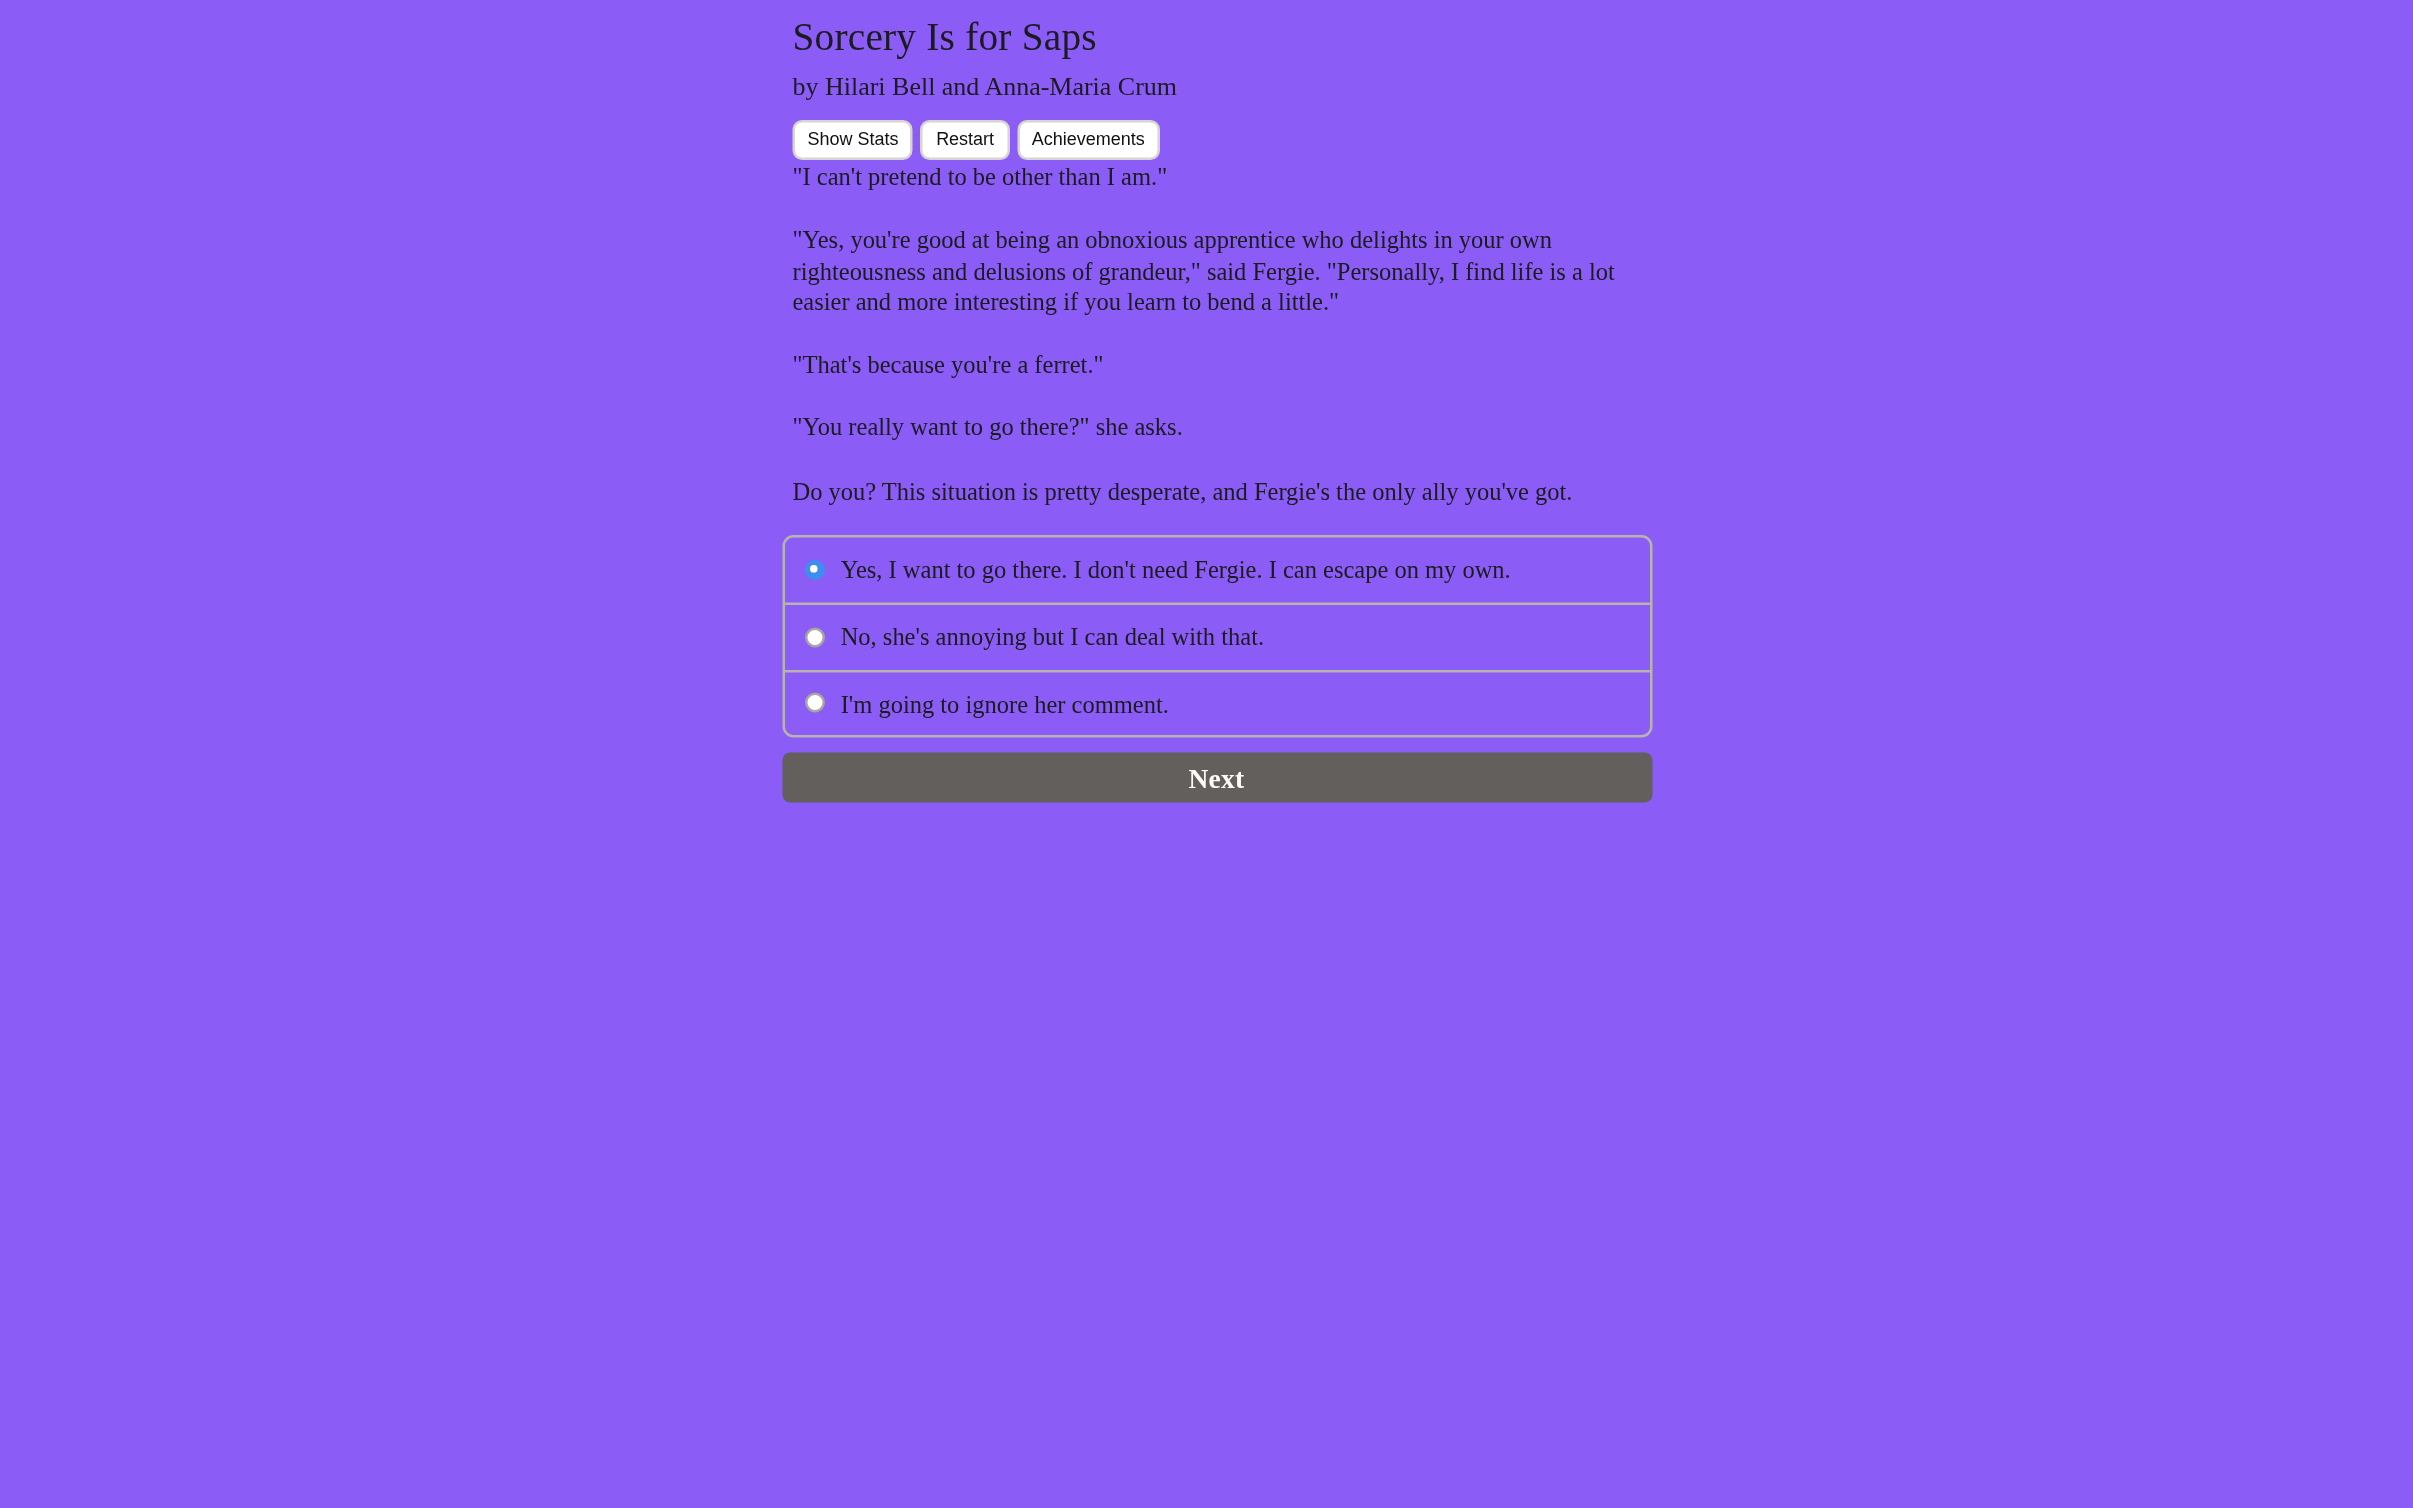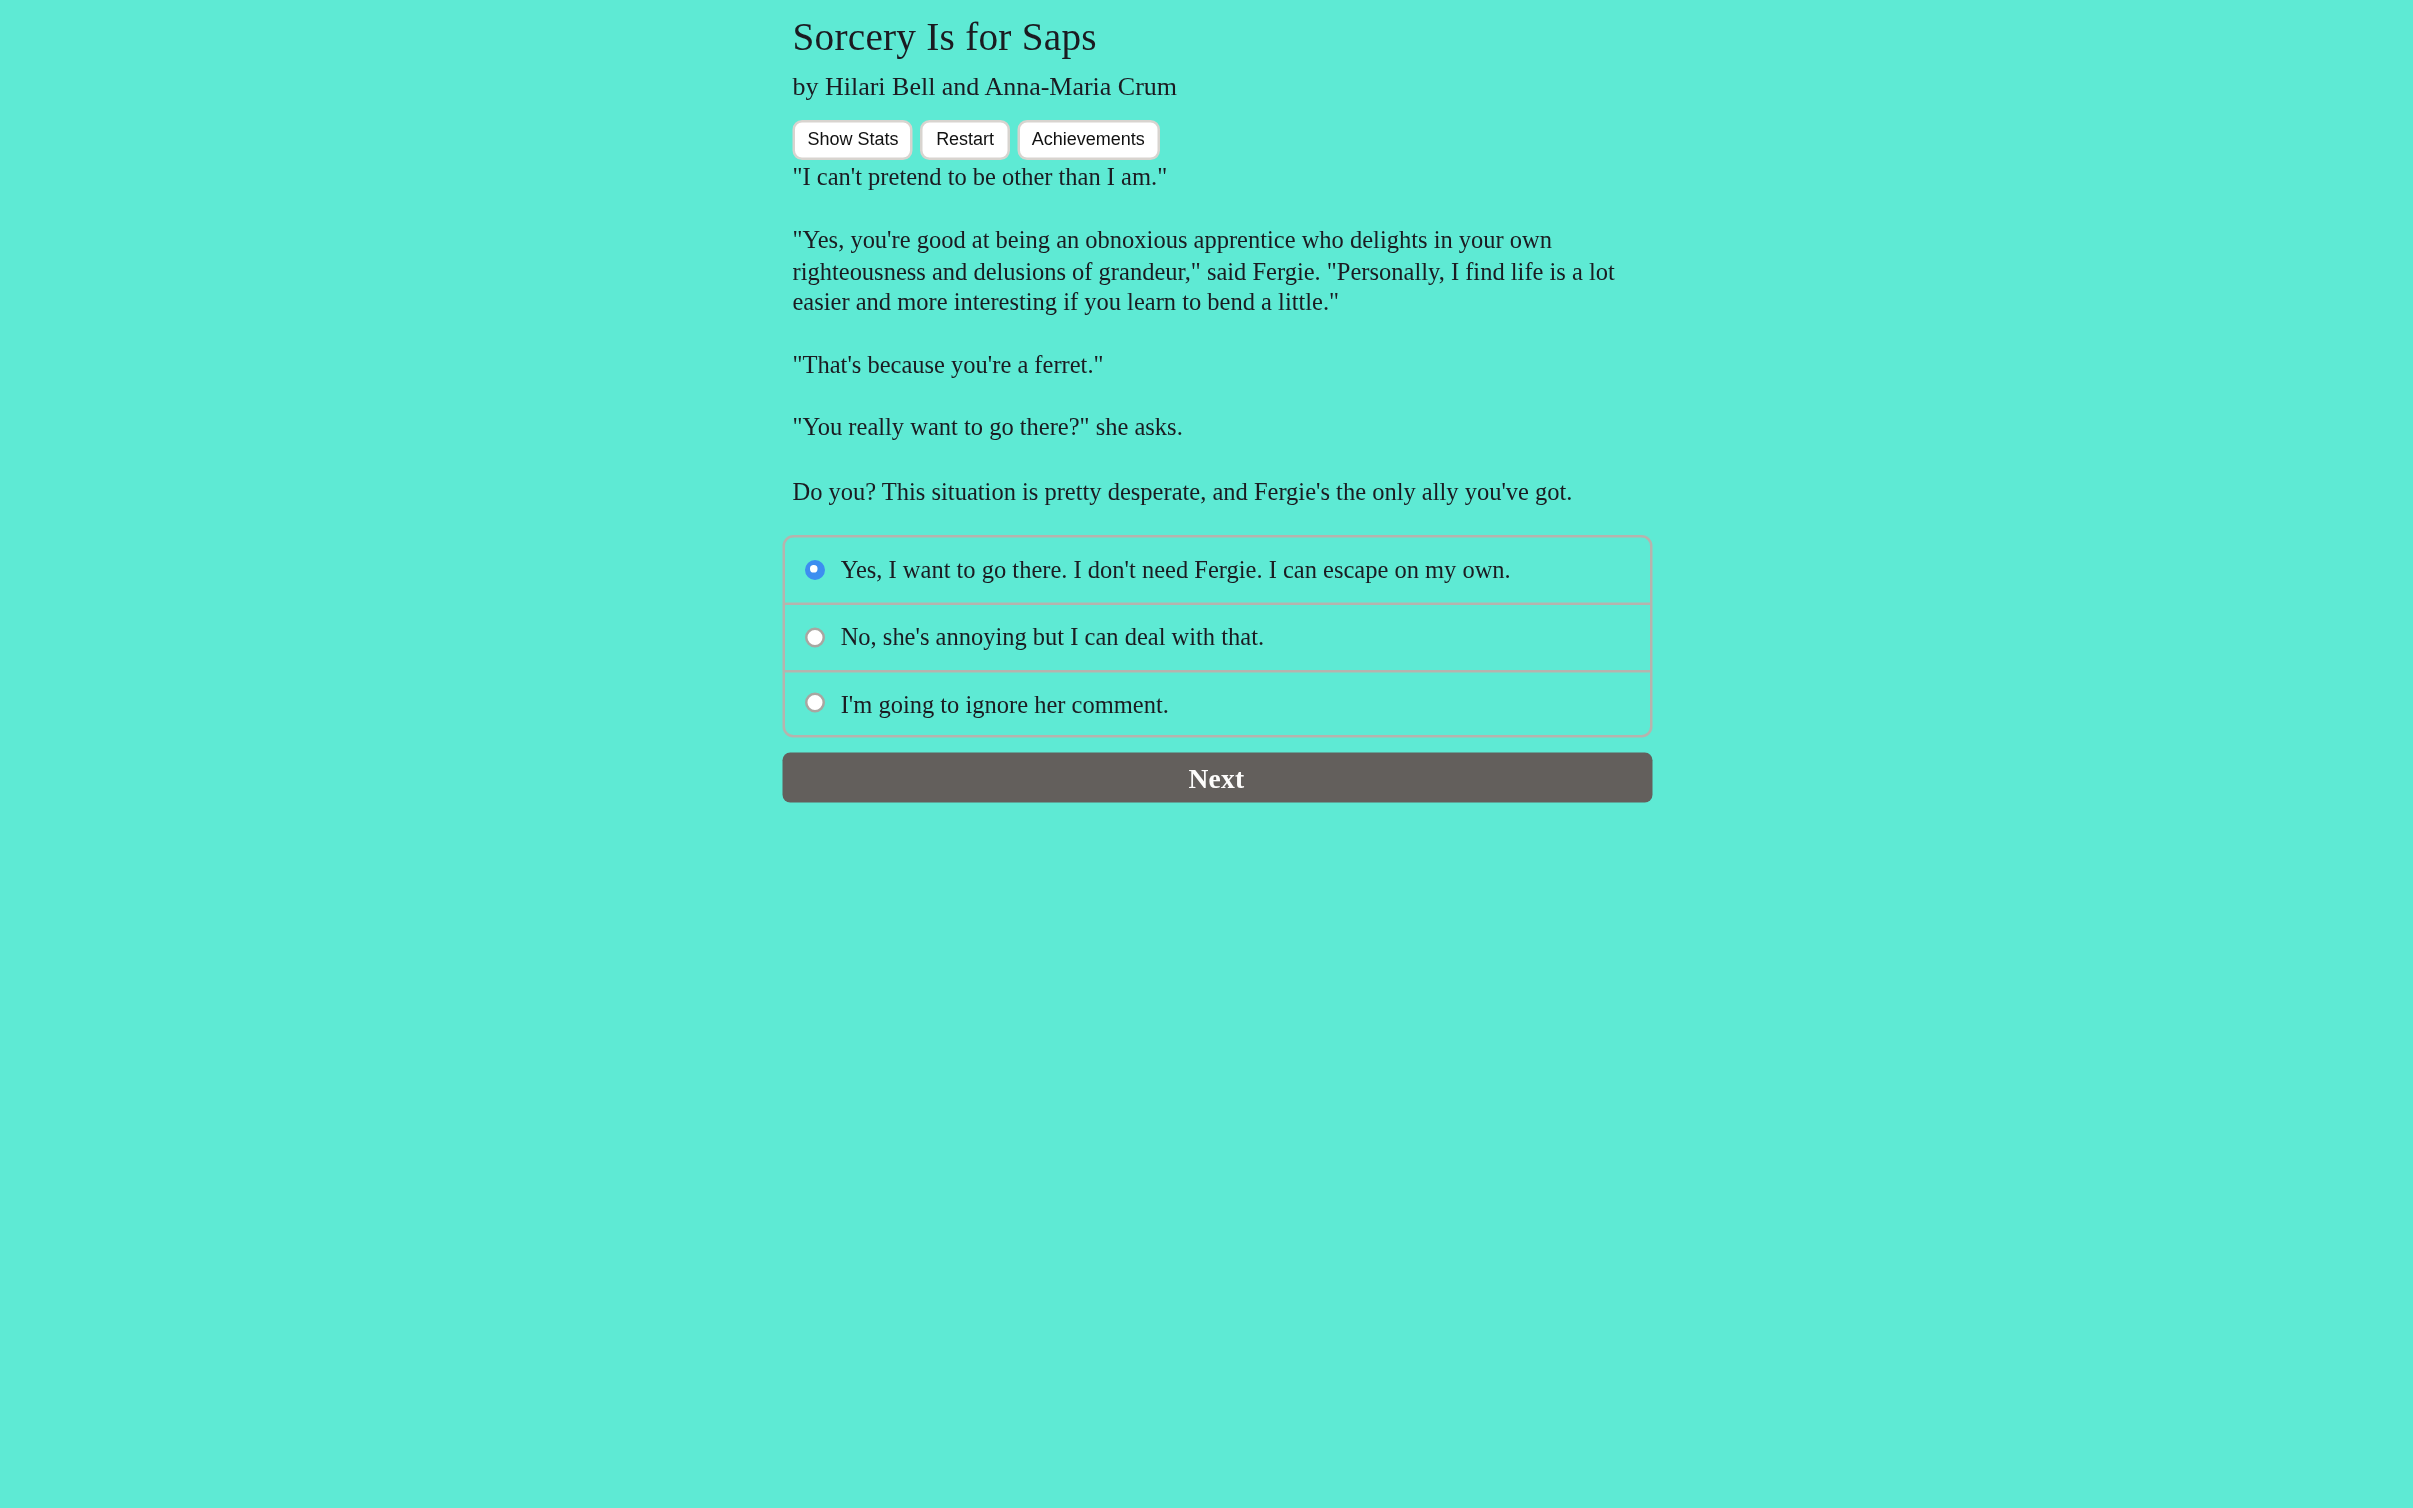--- a/index.html
+++ b/index.html
@@ -11,21 +11,21 @@
     width: 2413px;
     height: 1508px;
     font-family: "Liberation Serif", "DejaVu Serif", serif;
     -webkit-font-smoothing: antialiased;
   }
 
   #page {
     position: relative;
     width: 2413px;
     height: 1508px;
-    background: #5eead4;
+    background: #8b5cf6;
     overflow: hidden;
   }
 
   
   #scaler {
     position: absolute;
     top: 0;
     left: 0;
     width: 965px;
     height: 603px;

